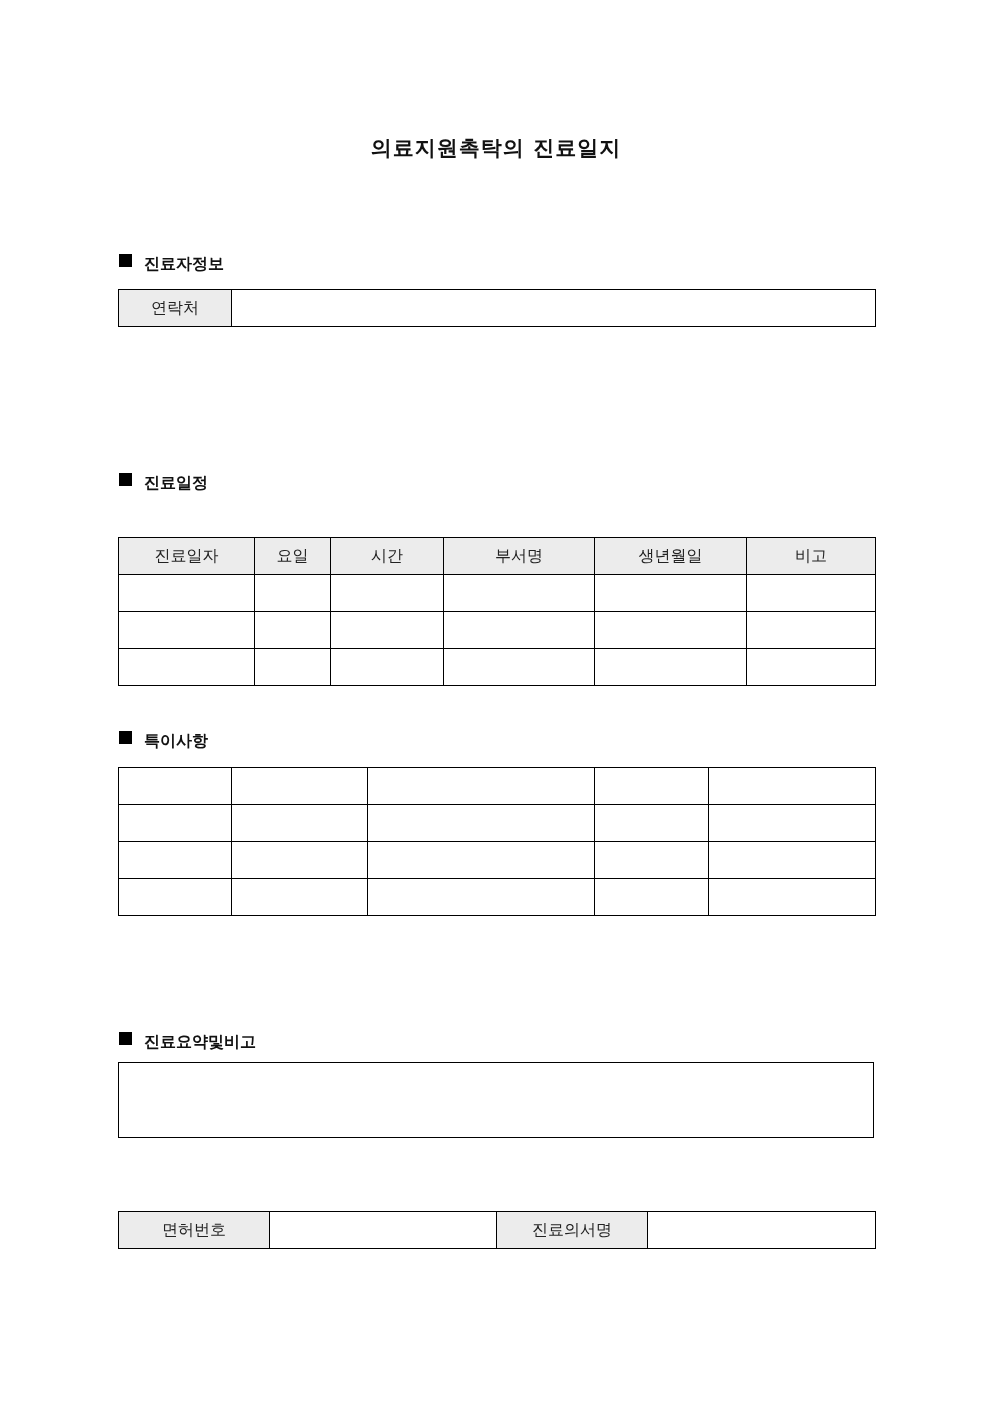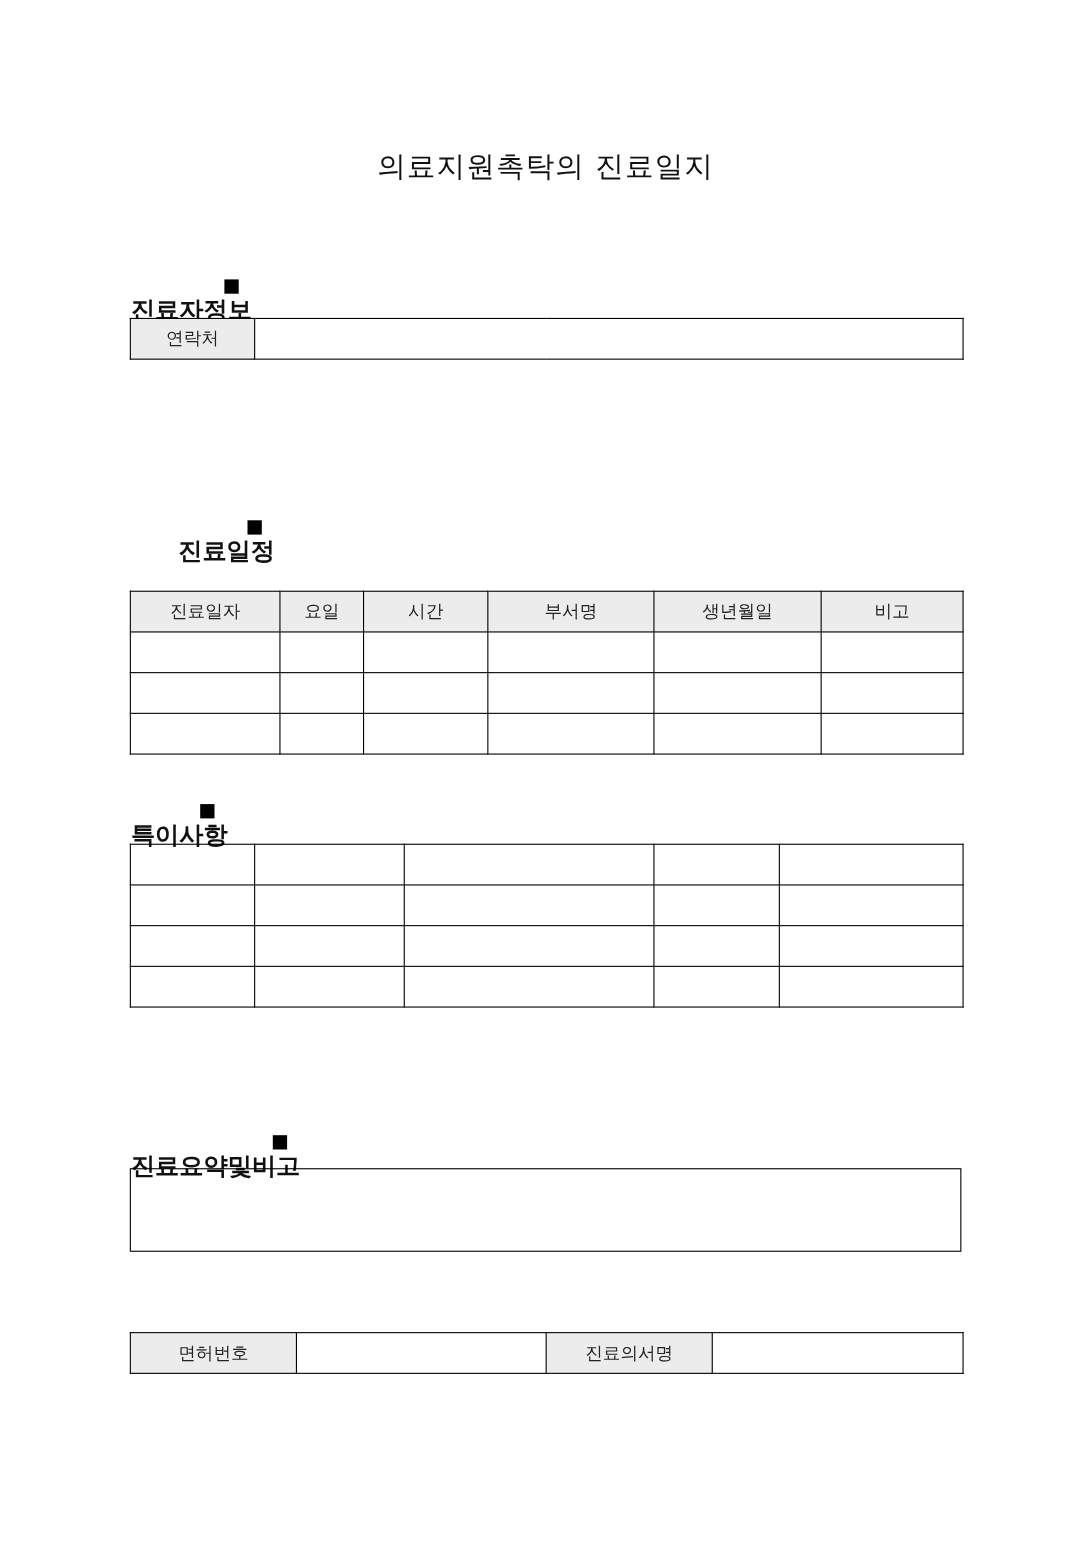--- a/index.html
+++ b/index.html
@@ -1,18 +1,18 @@
 <!DOCTYPE html>
 <html><head>
 <meta charset="utf-8">
 <style>
   html, body { margin: 0; padding: 0; background: #ffffff; }
   body { width: 992px; height: 1403px; position: relative; font-family: "DejaVu Sans", "Liberation Sans", sans-serif; color: #111; }
-  .title { position: absolute; top: 134px; left: 0; width: 992px; text-align: center; font-size: 26px; font-weight: normal; letter-spacing: 1px; }
-  .sec-head { position: absolute; left: 119px; font-size: 22px; font-weight: bold; display: flex; align-items: flex-end; flex-direction: column; }
+  .title { position: absolute; top: 134px; left: 0; width: 992px; text-align: center; font-size: 21px; font-weight: bold; letter-spacing: 1px; }
+  .sec-head { position: absolute; left: 119px; font-size: 16px; font-weight: bold; display: flex; align-items: flex-start; }
   .sec-head .sq { display: inline-block; width: 13px; height: 13px; background: #000; margin-right: 12px; }
   table.grid { position: absolute; left: 118px; width: 757px; border-collapse: collapse; table-layout: fixed; }
   table.grid td, table.grid th { border: 1.5px solid #000; height: 36px; padding: 0; text-align: center; font-size: 16px; font-weight: normal; color: #222; }
   table.grid th, table.grid td.lbl { background: #ececec; }
   .memo { position: absolute; left: 118px; top: 1062px; width: 754px; height: 74px; border: 1.5px solid #000; }
 </style>
 </head>
 <body>
 
 <div class="title">의료지원촉탁의 진료일지</div>
@@ -29,21 +29,21 @@
       <col style="width:266px">
     </colgroup>
   <tbody>
   <tr>
     <td class="lbl">연락처</td>
     <td colspan="3"></td>
   </tr>
 </tbody>
   </table>
 
-<div class="sec-head" style="top:473px;margin-left:43px;">
+<div class="sec-head" style="top:473px;">
   <span class="sq"></span>
   <span>진료일정</span>
 </div>
 <table class="grid" style="top:537px;">
   <colgroup>
       <col style="width:136px">
       <col style="width:76px">
       <col style="width:113px">
       <col style="width:151px">
       <col style="width:152px">

